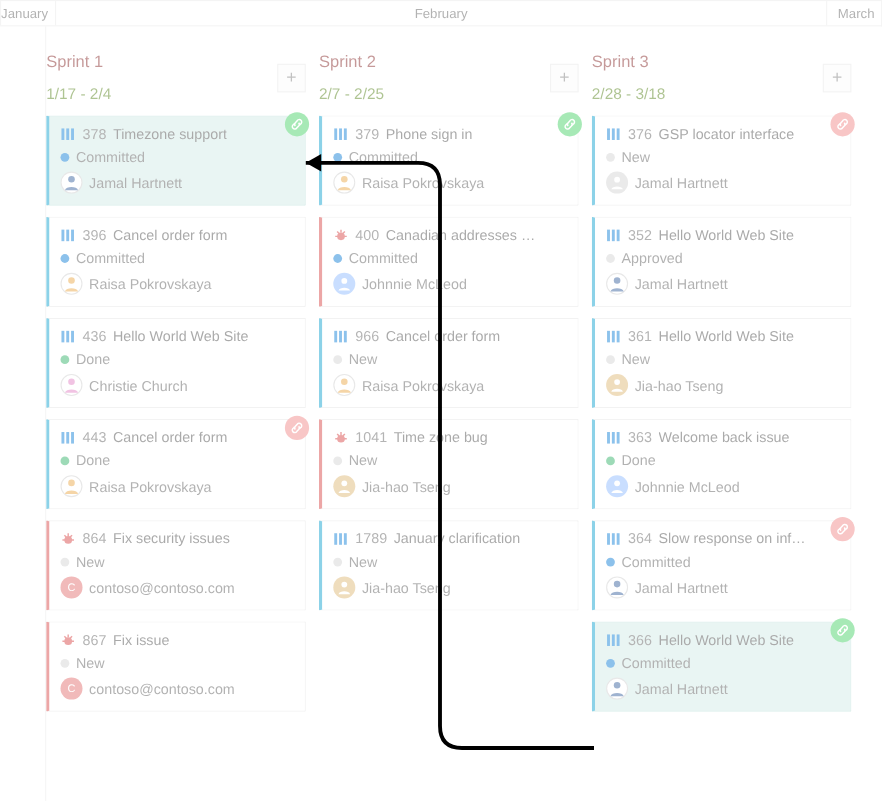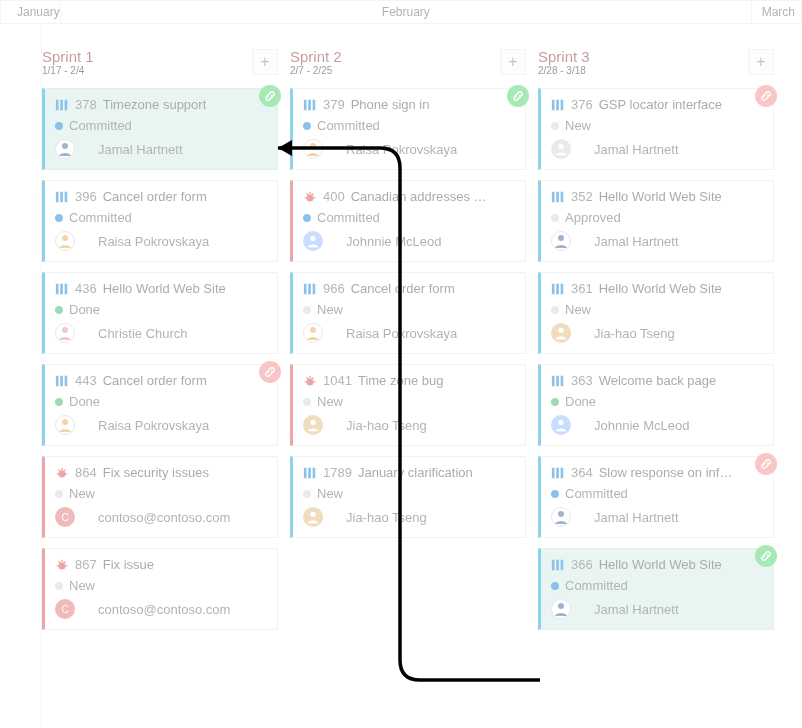--- a/index.html
+++ b/index.html
@@ -1,37 +1,37 @@
 <!DOCTYPE html>
 <html><head>
 <meta charset="utf-8">
 <style>
   * { box-sizing: border-box; margin: 0; padding: 0; font-family: "Segoe UI", Arial, sans-serif; }
   body { width: 802px; height: 728px; background: #fff; overflow: hidden; position: relative; }
   .overlay { position: absolute; inset: 0; background: rgba(255,255,255,0.55); pointer-events: none; z-index: 3; }
   .month-header { display: flex; border: 1px solid #e6e6e6; border-left: none; height: 24px; line-height: 22px; font-size: 12px; color: #555; }
   .month-cell { border-left: 1px solid #e6e6e6; text-align: center; }
-  .month-cell:first-child { flex: 0 0 50px; text-align: left; padding-left: 16px; }
+  .month-cell:first-child { flex: 0 0 50px; text-align: left; padding-left: 0; }
   .month-cell:nth-child(2) { flex: 1; text-align: center; }
   .month-cell:nth-child(3) { flex: 0 0 50px; text-align: right; padding-right: 6px; }
 
   .board { display: flex; gap: 12px; padding: 24px 10px 10px 42px; position: relative; z-index: 1; }
   .column { width: 236px; flex: 0 0 236px; }
   .col-header { display: flex; align-items: center; margin-bottom: 12px; }
   .col-title { font-size: 15px; color: #7f1d1d; font-weight: 400; }
-  .col-sub { font-size: 10px; color: #0f172a; margin-top: 0; }
+  .col-sub { font-size: 14px; color: #4d7c0f; margin-top: 12px; }
   .col-add { margin-left: auto; width: 26px; height: 26px; border: 1px solid #e4e4e4; background: #fafafa; display: flex; align-items: center; justify-content: center; color: #777; font-size: 16px; cursor: pointer; }
 
   .card { position: relative; background: #fff; border: 1px solid #e2e2e2; border-left: 3px solid #009ccc; border-radius: 1px; padding: 8px 10px 10px 10px; margin-bottom: 10px; font-size: 13px; color: #333; }
   .card.red { border-left-color: #d53a3a; }
   .row1 { display: flex; align-items: center; gap: 6px; margin-bottom: 6px; }
   .card .title { color: #444; white-space: nowrap; overflow: hidden; text-overflow: ellipsis; }
   .card .id { color: #5a5a5a; }
   .row-state { display: flex; align-items: center; gap: 6px; margin-bottom: 6px; font-size: 13px; color: #555; }
-  .row-person { display: flex; align-items: center; gap: 23px; font-size: 13px; color: #555; }
+  .row-person { display: flex; align-items: center; gap: 6px; font-size: 13px; color: #555; }
   .dot { width: 8px; height: 8px; border-radius: 50%; display: inline-block; }
   .dot.committed { background: #0176d3; }
   .dot.done { background: #27ae60; }
   .dot.new, .dot.approved { background: #d0d0d0; }
   .link-badge { position: absolute; top: -4px; right: -4px; width: 22px; height: 22px; border-radius: 50%; display: flex; align-items: center; justify-content: center; font-size: 12px; color: #fff; }
   .link-badge.green { background: #3ccf5e; }
   .link-badge.red { background: #f08080; }
 
   .icon { width: 14px; height: 14px; display: inline-block; flex-shrink: 0; }
   .avatar { width: 20px; height: 20px; border-radius: 50%; display: inline-flex; align-items: center; justify-content: center; font-size: 10px; color: #fff; flex-shrink: 0; background: #ccc; }
@@ -445,21 +445,21 @@
         </div>
       </div>
       <div class="card">
         <div class="row1">
           <svg class="icon" viewBox="0 0 16 16">
             <rect x="1" y="2" width="3" height="12" fill="#0078d4"></rect>
             <rect x="6" y="2" width="3" height="12" fill="#0078d4"></rect>
             <rect x="11" y="2" width="3" height="12" fill="#0078d4"></rect>
           </svg>
           <span class="id">363</span>
-          <span class="title">Welcome back page</span>
+          <span class="title">Welcome back issue</span>
         </div>
         <div class="row-state">
           <span class="dot done"></span>
           <span>Done</span>
         </div>
         <div class="row-person">
           <span class="avatar johnnie">
             <svg width="14" height="14" viewBox="0 0 16 16">
               <circle cx="8" cy="5" r="3" fill="#fff"></circle>
               <path d="M2 15c1-4 11-4 12 0Z" fill="#fff"></path>

